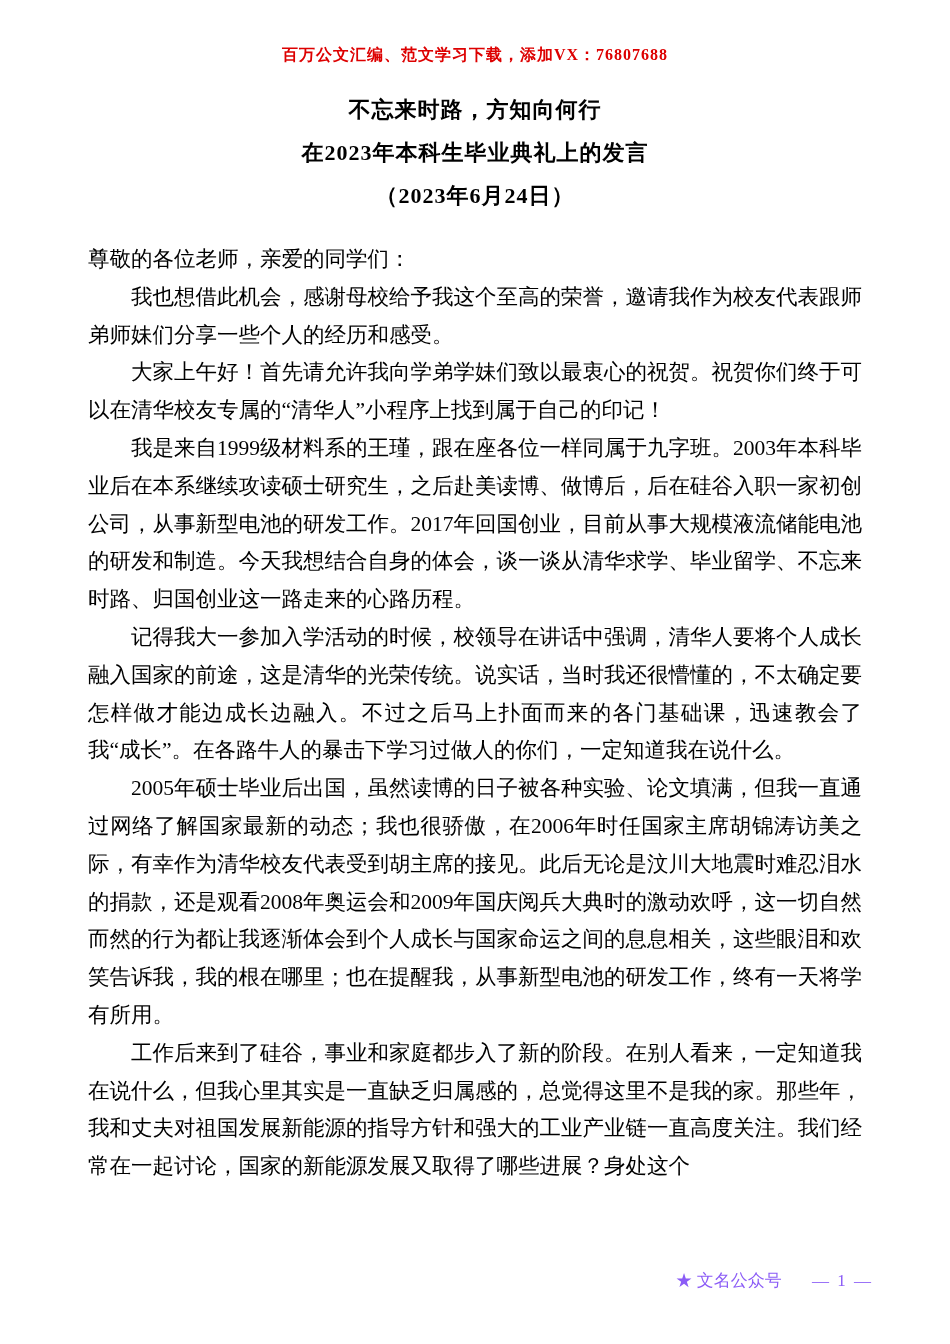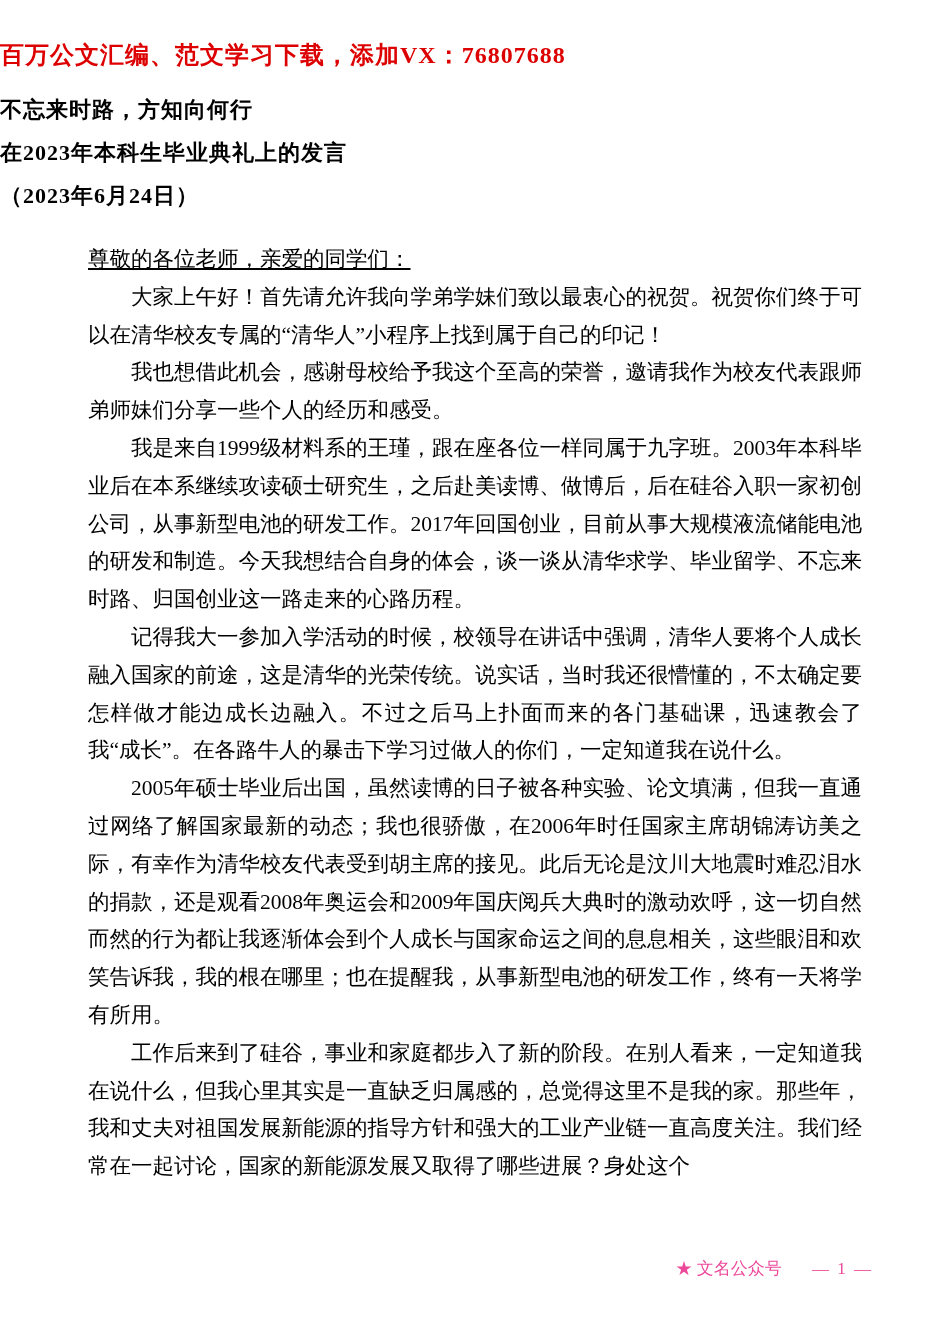--- a/index.html
+++ b/index.html
@@ -11,56 +11,56 @@
     position: relative;
     width: 950px;
     height: 1344px;
     background: #ffffff;
     overflow: hidden;
     font-family: "Liberation Serif", "DejaVu Serif", serif;
     color: #000000;
   }
   .notice {
     padding-top: 42px;
+    text-align: center;
     color: #dd0000;
-    font-size: 24px;
+    font-size: 16px;
     line-height: 26px;
     font-weight: 600;
     letter-spacing: 1px;
   }
   .title-block {
     margin-top: 20px;
-    text-align: left;
+    text-align: center;
     font-size: 22px;
     line-height: 43px;
     font-weight: 600;
     letter-spacing: 1px;
   }
   .content {
     margin: 24px 88px 0 88px;
     width: 774px;
     font-size: 21.5px;
     line-height: 37.8px;
     font-weight: 500;
     text-align: justify;
   }
   .para {
     margin: 0;
     text-indent: 2em;
   }
   .para.no-indent {
     text-indent: 0;
-    text-decoration: underline;
   }
   .footer {
     position: absolute;
     right: 77px;
-    bottom: 64px;
+    bottom: 52px;
     font-size: 17px;
-    color: #ec4899;
+    color: #8b5cf6;
     white-space: nowrap;
   }
   .footer .pgnum {
     margin-left: 26px;
     letter-spacing: 2px;
   }
 </style>
 </head>
 <body>
 
@@ -69,22 +69,22 @@
   <div class="notice">百万公文汇编、范文学习下载，添加VX：76807688</div>
 
   <div class="title-block">
     <div class="title-line">不忘来时路，方知向何行</div>
     <div class="title-line">在2023年本科生毕业典礼上的发言</div>
     <div class="title-line">（2023年6月24日）</div>
   </div>
 
   <div class="content">
     <p class="para no-indent">尊敬的各位老师，亲爱的同学们：</p>
+    <p class="para">我也想借此机会，感谢母校给予我这个至高的荣誉，邀请我作为校友代表跟师弟师妹们分享一些个人的经历和感受。</p>
     <p class="para">大家上午好！首先请允许我向学弟学妹们致以最衷心的祝贺。祝贺你们终于可以在清华校友专属的“清华人”小程序上找到属于自己的印记！</p>
-    <p class="para">我也想借此机会，感谢母校给予我这个至高的荣誉，邀请我作为校友代表跟师弟师妹们分享一些个人的经历和感受。</p>
     <p class="para">我是来自1999级材料系的王瑾，跟在座各位一样同属于九字班。2003年本科毕业后在本系继续攻读硕士研究生，之后赴美读博、做博后，后在硅谷入职一家初创公司，从事新型电池的研发工作。2017年回国创业，目前从事大规模液流储能电池的研发和制造。今天我想结合自身的体会，谈一谈从清华求学、毕业留学、不忘来时路、归国创业这一路走来的心路历程。</p>
     <p class="para">记得我大一参加入学活动的时候，校领导在讲话中强调，清华人要将个人成长融入国家的前途，这是清华的光荣传统。说实话，当时我还很懵懂的，不太确定要怎样做才能边成长边融入。不过之后马上扑面而来的各门基础课，迅速教会了我“成长”。在各路牛人的暴击下学习过做人的你们，一定知道我在说什么。</p>
     <p class="para">2005年硕士毕业后出国，虽然读博的日子被各种实验、论文填满，但我一直通过网络了解国家最新的动态；我也很骄傲，在2006年时任国家主席胡锦涛访美之际，有幸作为清华校友代表受到胡主席的接见。此后无论是汶川大地震时难忍泪水的捐款，还是观看2008年奥运会和2009年国庆阅兵大典时的激动欢呼，这一切自然而然的行为都让我逐渐体会到个人成长与国家命运之间的息息相关，这些眼泪和欢笑告诉我，我的根在哪里；也在提醒我，从事新型电池的研发工作，终有一天将学有所用。</p>
     <p class="para">工作后来到了硅谷，事业和家庭都步入了新的阶段。在别人看来，一定知道我在说什么，但我心里其实是一直缺乏归属感的，总觉得这里不是我的家。那些年，我和丈夫对祖国发展新能源的指导方针和强大的工业产业链一直高度关注。我们经常在一起讨论，国家的新能源发展又取得了哪些进展？身处这个</p>
   </div>
 
   <div class="footer">
     <span>★ 文名公众号</span>
     <span class="pgnum">— 1 —</span>
   </div>

